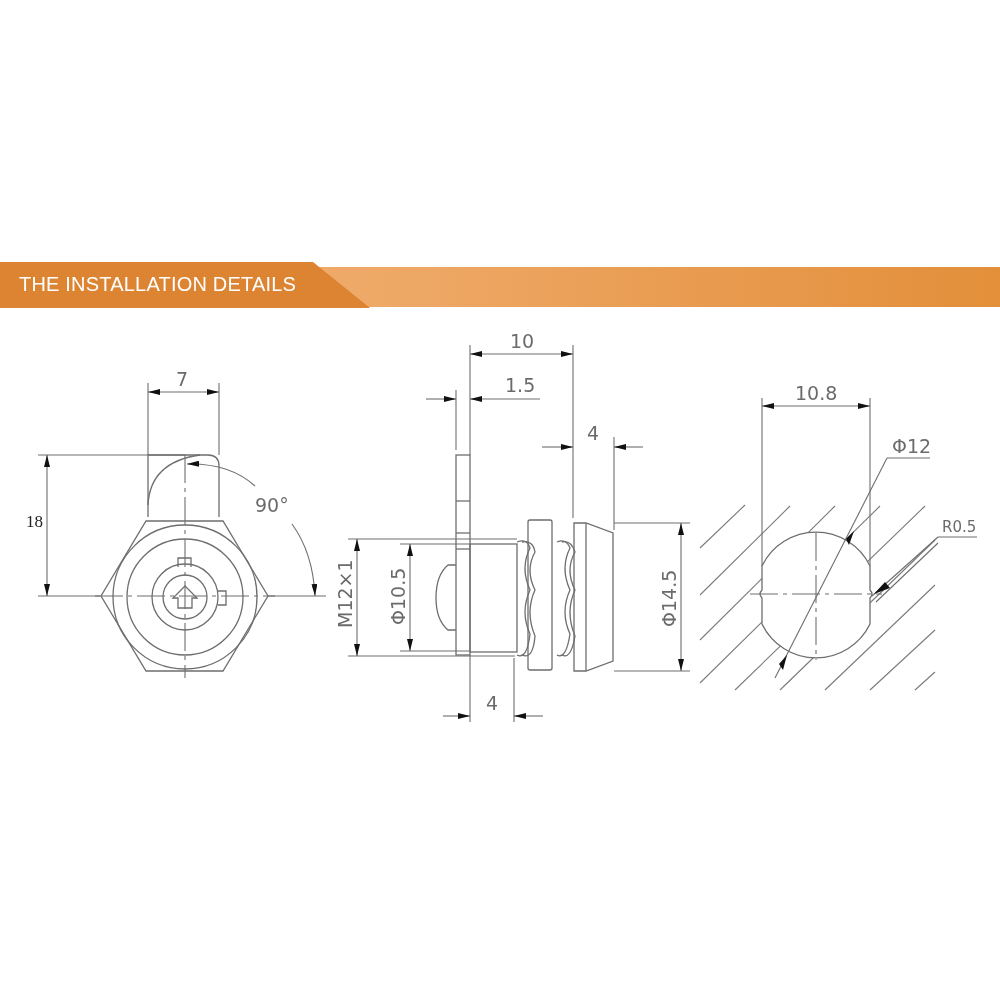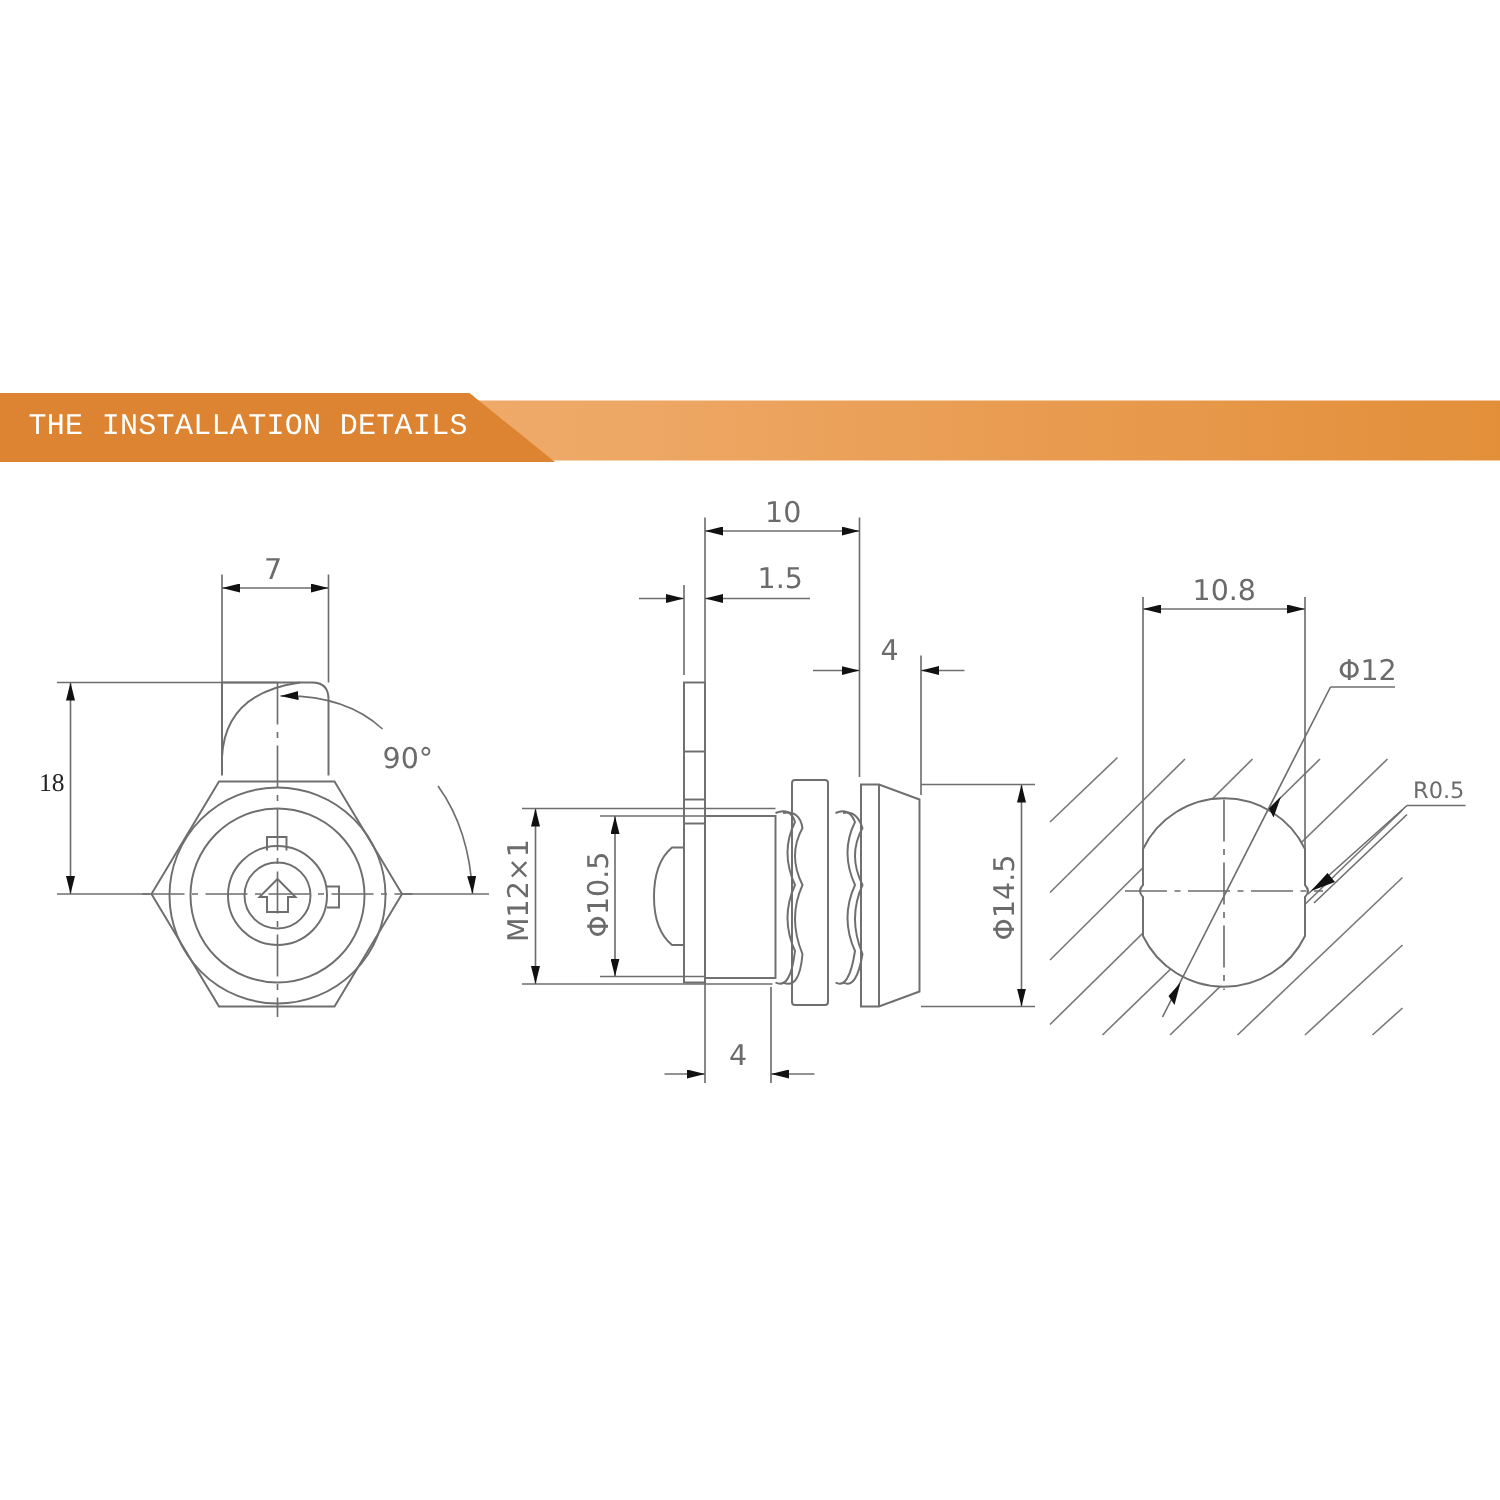--- a/index.html
+++ b/index.html
@@ -32,21 +32,21 @@
       left: 0; top: 0;
       width: 370px; height: 46px;
       background: #dc8431;
       clip-path: polygon(0 0, 313px 0, 370px 46px, 0 46px);
     }
     .banner-title {
       position: absolute;
       left: 19px;
       top: 11px;
       color: #ffffff;
-      font-family: Liberation Mono, monospace;
+      font-family: Liberation Sans, sans-serif;
       font-size: 20px;
       letter-spacing: 0.2px;
       white-space: nowrap;
     }
     svg.drawing {
       position: absolute;
       left: 0; top: 0;
       width: 1000px; height: 1000px;
     }
     .ln { stroke: #6e6e6e; stroke-width: 1.3; fill: none; }

